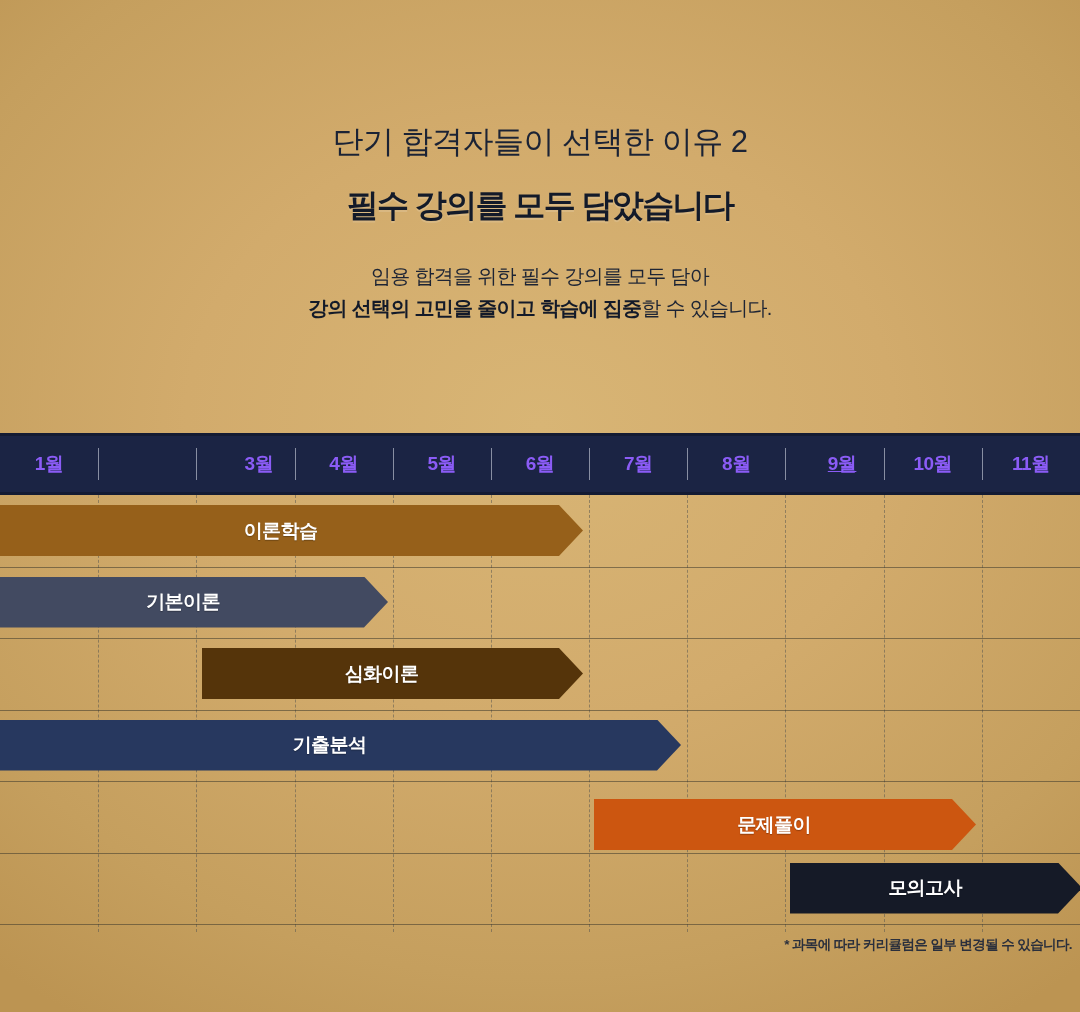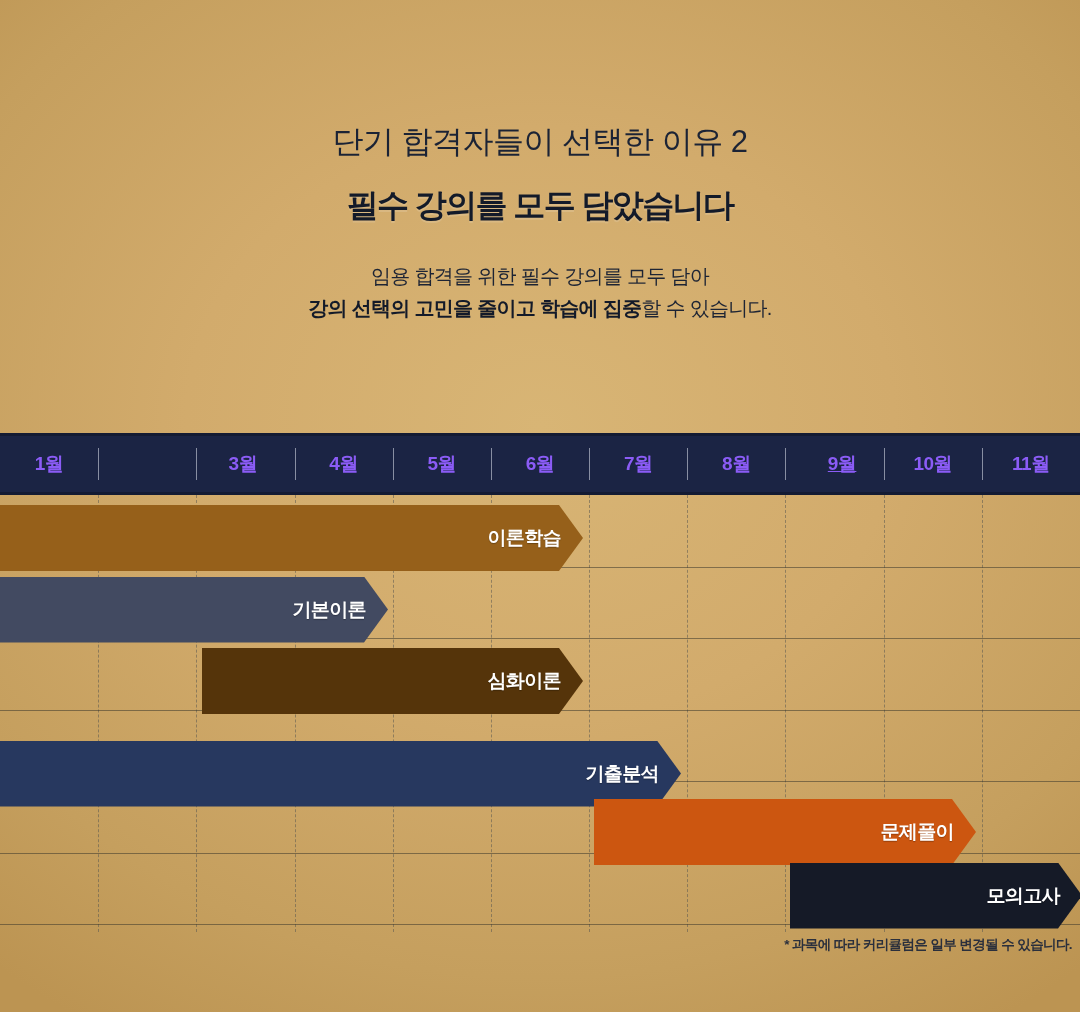--- a/index.html
+++ b/index.html
@@ -110,24 +110,24 @@
   .row-line {
     position: absolute;
     left: 0;
     width: 1080px;
     height: 1px;
     background: rgba(60,56,44,0.55);
   }
 
   .bar {
     position: absolute;
-    height: 66px;
+    height: 51px;
     display: flex;
     align-items: center;
-    justify-content: flex-end;
+    justify-content: center;
     box-sizing: border-box;
     color: #ffffff;
     font-size: 19px;
     font-weight: 700;
     letter-spacing: -0.6px;
     padding-right: 22px;
     text-shadow: 0 1px 1px rgba(0,0,0,0.28);
   }
 
   .footnote {
@@ -152,21 +152,21 @@
       <div>임용 합격을 위한 필수 강의를 모두 담아</div>
       <div><span class="em">강의 선택의 고민을 줄이고 학습에 집중</span><span>할 수 있습니다.</span></div>
     </div>
   </div>
 
   <div class="chart">
 
     <div class="months" id="months-row">
         <div class="month-cell" style="left: 0px; width: 98.1818px;">1월</div>
         <div class="month-div" style="left: 98.1818px;"></div>
-        <div class="month-cell" style="left: 196.364px; width: 93px;">3월</div>
+        <div class="month-cell" style="left: 196.364px; width: 93px; padding-left: 16px;">3월</div>
         <div class="month-div" style="left: 196.364px;"></div>
         <div class="month-cell" style="left: 294.545px; width: 98.1818px;">4월</div>
         <div class="month-div" style="left: 294.545px;"></div>
         <div class="month-cell" style="left: 392.727px; width: 98.1818px;">5월</div>
         <div class="month-div" style="left: 392.727px;"></div>
         <div class="month-cell" style="left: 490.909px; width: 98.1818px;">6월</div>
         <div class="month-div" style="left: 490.909px;"></div>
         <div class="month-cell" style="left: 589.091px; width: 98.1818px;">7월</div>
         <div class="month-div" style="left: 589.091px;"></div>
         <div class="month-cell" style="left: 687.273px; width: 98.1818px;">8월</div>
@@ -198,21 +198,21 @@
         <div class="row-line" style="top: 429px;"></div>
         <div class="bar" style="left: 0px; width: 583px; top: 10px; background: rgb(150, 96, 26); clip-path: polygon(0px 0px, 95.883% 0px, 100% 50%, 95.883% 100%, 0px 100%);">
           <span>이론학습</span>
         </div>
         <div class="bar" style="left: 0px; width: 388px; top: 81.5px; background: rgb(66, 74, 97); clip-path: polygon(0px 0px, 93.814% 0px, 100% 50%, 93.814% 100%, 0px 100%);">
           <span>기본이론</span>
         </div>
         <div class="bar" style="left: 202px; width: 381px; top: 153px; background: rgb(85, 52, 10); clip-path: polygon(0px 0px, 93.701% 0px, 100% 50%, 93.701% 100%, 0px 100%);">
           <span>심화이론</span>
         </div>
-        <div class="bar" style="left: 0px; width: 681px; top: 224.5px; background: rgb(39, 56, 95); clip-path: polygon(0px 0px, 96.476% 0px, 100% 50%, 96.476% 100%, 0px 100%); margin-top: 21px;">
+        <div class="bar" style="left: 0px; width: 681px; top: 224.5px; background: rgb(39, 56, 95); clip-path: polygon(0px 0px, 96.476% 0px, 100% 50%, 96.476% 100%, 0px 100%);">
           <span>기출분석</span>
         </div>
         <div class="bar" style="left: 594px; width: 382px; top: 304px; background: rgb(204, 86, 16); clip-path: polygon(0px 0px, 93.717% 0px, 100% 50%, 93.717% 100%, 0px 100%);">
           <span>문제풀이</span>
         </div>
         <div class="bar" style="left: 790px; width: 292px; top: 367.5px; background: rgb(21, 26, 39); clip-path: polygon(0px 0px, 91.781% 0px, 100% 50%, 91.781% 100%, 0px 100%);">
           <span>모의고사</span>
         </div>
       </div>
 

